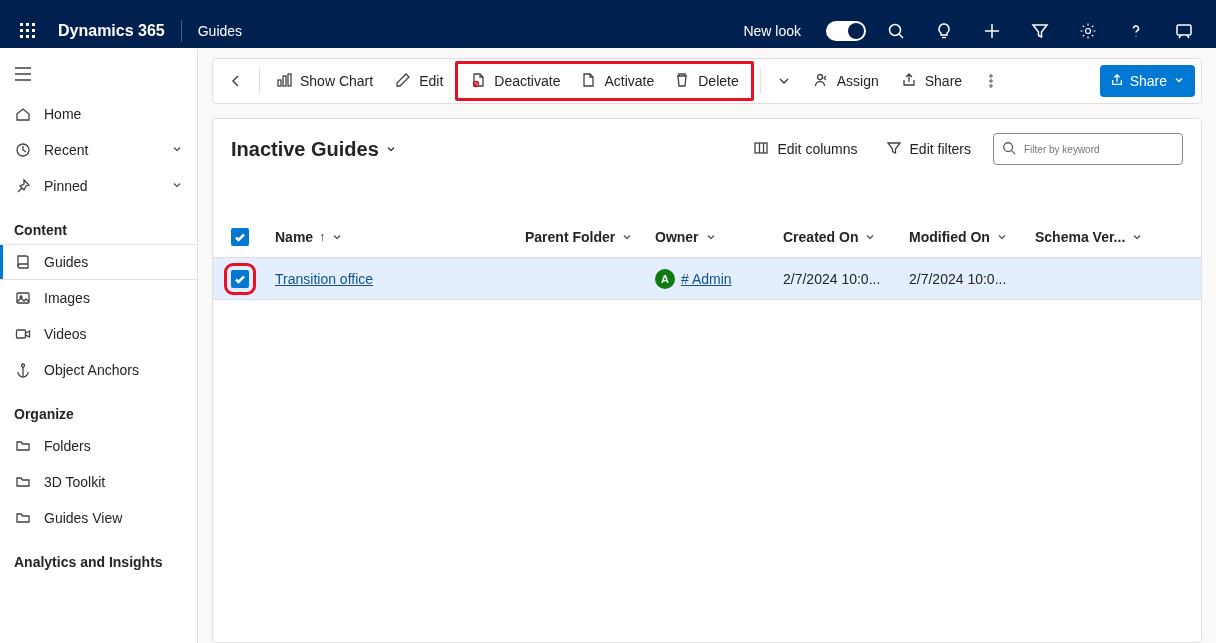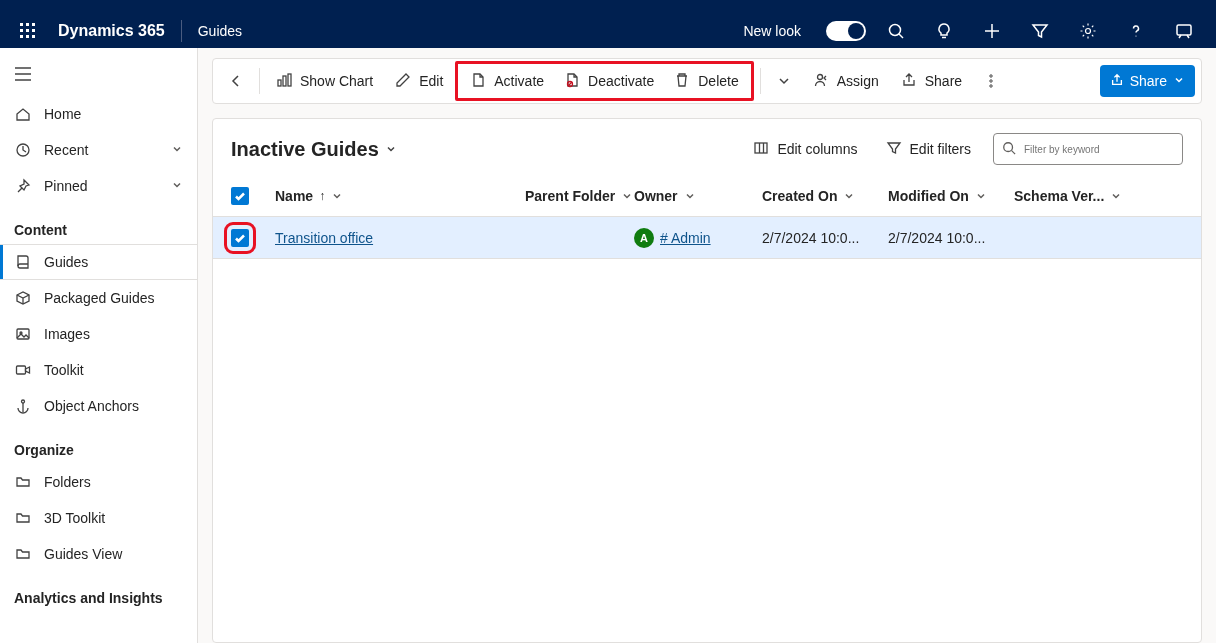--- a/index.html
+++ b/index.html
@@ -99,42 +99,42 @@
   }
 
   .share-primary {
     background: var(--accent-blue); color:#fff; height:32px; border-radius:4px;
     display:flex; align-items:center; padding:0 10px; gap:6px; cursor:pointer; font-size:14px;
   }
   .share-primary svg { stroke:#fff; }
 
   .content-card {
     margin-top:14px; background:#fff; border:1px solid var(--border-grey); border-radius:4px;
-    flex:1; display:flex; flex-direction:column; overflow:hidden;
+    flex:1; display:flex; flex-direction:column; overflow:hidden;gap:41px;
   }
   .view-header { display:flex; align-items:center; padding:14px 18px 10px; gap:16px;}
   .view-title { font-size:20px; font-weight:600; display:flex; align-items:center; gap:6px;}
   .view-spacer { flex:1; }
   .tool-link { display:flex; align-items:center; gap:8px; cursor:pointer; padding:4px 6px; border-radius:4px;}
   .tool-link svg { stroke:#424242; fill:none; }
   .search {
     border:1px solid #8a8886; border-radius:4px; height:32px; width:190px;
     display:flex; align-items:center; padding:0 8px; gap:6px;
   }
   .search input { border:none; outline:none; flex:1; font-size:10px; color:var(--text); background:transparent;}
   .search svg { stroke:#605e5c; fill:none; }
 
   
   .grid { flex:1; overflow:auto; }
   .grid-header, .grid-row { display:flex; align-items:center; height:42px; padding-left:18px; }
   .grid-header { border-bottom:1px solid var(--border-grey); font-weight:600; color:var(--text); font-size:14px;}
   .grid-row { background:var(--select-bg); border-bottom:1px solid var(--border-grey);}
   .col-check { width:44px; display:flex; align-items:center; }
   .col-name { width:250px; display:flex; align-items:center; gap:4px;}
-  .col-parent { width:109px; display:flex; align-items:center; gap:4px;}
+  .col-parent { width:130px; display:flex; align-items:center; gap:4px;}
   .col-owner { width:128px; display:flex; align-items:center; gap:6px;}
   .col-created { width:126px; display:flex; align-items:center; gap:4px; white-space:nowrap; overflow:hidden; text-overflow:ellipsis;}
   .col-modified { width:126px; display:flex; align-items:center; gap:4px; white-space:nowrap; overflow:hidden; text-overflow:ellipsis;}
   .col-schema { width:110px; display:flex; align-items:center; gap:4px; white-space:nowrap; overflow:hidden; text-overflow:ellipsis;}
 
   .hdr-cell { display:flex; align-items:center; gap:6px; cursor:pointer; }
   .hdr-cell svg { stroke:#605e5c; }
 
   .checkbox {
     width:18px; height:18px; border-radius:2px; background:var(--accent-blue);
@@ -270,44 +270,35 @@
             <svg width="16" height="16" viewBox="0 0 16 16" stroke-width="1.3">
               <path d="M3 2h8a2 2 0 0 1 2 2v10H5a2 2 0 0 1-2-2z"></path>
               <path d="M3 12a2 2 0 0 1 2-2h8"></path>
             </svg>
           </span>
       <span class="lbl">Guides</span>
     </div>
     <div class="side-item">
       <span class="side-icon">
             <svg width="16" height="16" viewBox="0 0 16 16" stroke-width="1.3">
-              <path d="M2 5l6-3 6 3v6l-6 3-6-3z"></path>
-              <path d="M2 5l6 3 6-3M8 8v6"></path>
-            </svg>
-          </span>
-      <span class="lbl">Packaged Guides</span>
-    </div>
-    <div class="side-item">
-      <span class="side-icon">
-            <svg width="16" height="16" viewBox="0 0 16 16" stroke-width="1.3">
               <rect x="2" y="3" width="12" height="10" rx="1"></rect>
               <circle cx="6" cy="7" r="1"></circle>
               <path d="M2 12l4-4 3 3 2-2 3 3"></path>
             </svg>
           </span>
       <span class="lbl">Images</span>
     </div>
     <div class="side-item">
       <span class="side-icon">
             <svg width="16" height="16" viewBox="0 0 16 16" stroke-width="1.3">
               <rect x="1.5" y="4" width="9" height="8" rx="1"></rect>
               <path d="M10.5 7l4-2v6l-4-2z"></path>
             </svg>
           </span>
-      <span class="lbl">Toolkit</span>
+      <span class="lbl">Videos</span>
     </div>
     <div class="side-item">
       <span class="side-icon">
             <svg width="16" height="16" viewBox="0 0 16 16" stroke-width="1.3">
               <circle cx="8" cy="3.5" r="1.5"></circle>
               <path d="M8 5v9M3 10a5 5 0 0 0 10 0"></path>
             </svg>
           </span>
       <span class="lbl">Object Anchors</span>
     </div>
@@ -359,38 +350,38 @@
         <span>Show Chart</span>
       </div>
       <div class="cmd-btn">
         <span><svg width="16" height="16" viewBox="0 0 16 16" stroke-width="1.3">
               <path d="M11 2l3 3-9 9H2v-3z"></path>
             </svg></span>
         <span>Edit</span>
       </div>
 
       <div class="annot-box">
-        <div class="cmd-btn">
-          <span><svg width="16" height="16" viewBox="0 0 16 16" stroke-width="1.3">
-                <path d="M4 2h6l3 3v9H4z"></path>
-                <path d="M10 2v3h3"></path>
-              </svg></span>
-          <span>Activate</span>
-        </div>
         <div class="cmd-btn">
           <span><svg width="16" height="16" viewBox="0 0 16 16" stroke-width="1.3">
                 <path d="M4 2h6l3 3v9H4z"></path>
                 <path d="M10 2v3h3"></path>
                 <circle cx="6" cy="12" r="2.5" stroke="#c50f1f"></circle>
                 <line x1="4.3" y1="13.7" x2="7.7" y2="10.3" stroke="#c50f1f"></line>
               </svg></span>
           <span>Deactivate</span>
         </div>
         <div class="cmd-btn">
           <span><svg width="16" height="16" viewBox="0 0 16 16" stroke-width="1.3">
+                <path d="M4 2h6l3 3v9H4z"></path>
+                <path d="M10 2v3h3"></path>
+              </svg></span>
+          <span>Activate</span>
+        </div>
+        <div class="cmd-btn">
+          <span><svg width="16" height="16" viewBox="0 0 16 16" stroke-width="1.3">
                 <path d="M3 4h10M5 4V2h6v2M4 4l1 10h6l1-10"></path>
               </svg></span>
           <span>Delete</span>
         </div>
       </div>
 
       <div class="cmd-sep"></div>
       <div class="cmd-btn cmd-back">
         <svg width="14" height="14" viewBox="0 0 14 14" stroke-width="1.5">
             <path d="M3 5l4 4 4-4"></path>

